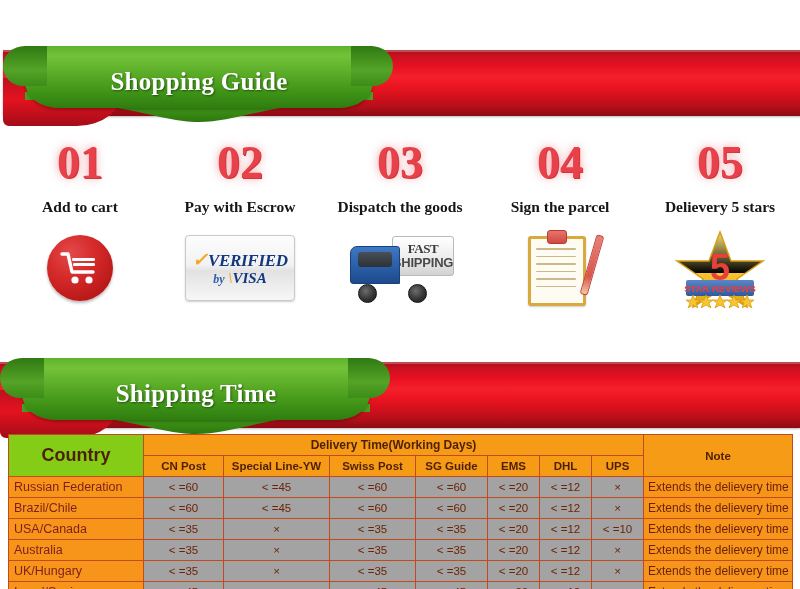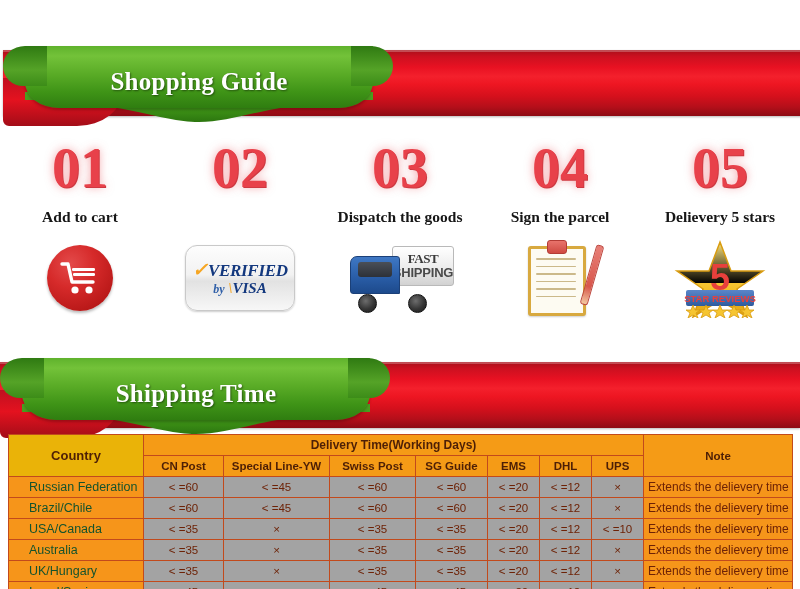--- a/index.html
+++ b/index.html
@@ -63,41 +63,41 @@
     display:flex; align-items:center; justify-content:center;
     color:#ffffff; font-family:"Liberation Serif", serif;
     font-size: 25px; font-weight: bold; letter-spacing:.3px;
     text-shadow: 1px 1px 2px rgba(0,0,0,0.45);
     z-index: 6;
   }
   .step-row { display:flex; width:800px; }
   .step { flex:1 1 0; text-align:center; }
   .step-num {
     font-family:"Liberation Serif", serif;
-    font-size: 56px; font-weight: bold; line-height: 1;
+    font-size: 46px; font-weight: bold; line-height: 1;
     color:#e8414a;
     text-shadow: 0 0 10px rgba(232,80,88,0.55), 1px 1px 0 #c9353d;
   }
   .step-label {
     margin-top: 12px;
     font-family:"Liberation Serif", serif;
     font-size: 15.5px; font-weight:bold; color:#161616; white-space:nowrap;
   }
   .step-icon { height: 96px; display:flex; align-items:center; justify-content:center; margin-top:4px;}
 
   
   .cart-badge{
     width:66px;height:66px;border-radius:50%;
     background: radial-gradient(circle at 36% 28%, #e34a4a 0%, #d62a2a 38%, #b81818 78%, #9d1111 100%);
     display:flex;align-items:center;justify-content:center;
     box-shadow: 0 2px 3px rgba(0,0,0,.28);
   }
   
   .visa{
-    width:110px;height:66px;border-radius:12px;
+    width:110px;height:66px;border-radius:4px;
     background: linear-gradient(to bottom,#fdfdfd 0%, #f2f2f2 45%, #e2e2e2 55%, #f7f7f7 100%);
     border:1px solid #c9c9c9;
     box-shadow: 0 1px 2px rgba(0,0,0,.2);
     display:flex;flex-direction:column;align-items:center;justify-content:center;
     font-family:"Liberation Serif", serif;
   }
   .visa .l1{ font-size:17px;font-weight:bold;font-style:italic;color:#13387e;letter-spacing:-.3px;line-height:1;}
   .visa .l1 .chk{ color:#f6a623; font-size:19px; }
   .visa .l2{ font-size:15px;font-weight:bold;font-style:italic;color:#13387e;line-height:1.2;}
   .visa .l2 .by{ color:#2f5fa8; font-size:12px; }
@@ -158,25 +158,25 @@
   }
   table.ship th, table.ship td{
     border:1px solid #c24a1c;
     text-align:center; vertical-align:middle;
     padding:2px 2px;
     color:#7a2408; font-weight:bold;
   }
   table.ship th{
     background:#f59b16; font-size:11.5px; height:21px; color:#4d1f06;
   }
-  table.ship th.country-h{ background:#eab308; font-size:13px; }
+  table.ship th.country-h{ background:#84cc16; font-size:18px; }
   table.ship th.group-h{ background:#f59b16; font-size:12px; }
   table.ship td.country{
-    background:#f6951a; text-align:left; padding-left:20px;
-    font-size:12.5px; color:#14532d; font-weight:normal;
+    background:#f6951a; text-align:left; padding-left:5px;
+    font-size:12.5px; color:#7f1d1d; font-weight:normal;
   }
   table.ship td.val{
     background:#a3a3a3; font-size:11.5px; color:#6d2206; font-weight:normal;
   }
   table.ship td.note{
     background:#f6951a; font-size:12px; color:#6d2206; font-weight:normal;
     text-align:left; padding-left:4px;
   }
   table.ship tr{ height:21px; }
 </style>
@@ -205,20 +205,21 @@
   </div>
 
   <div style="position:absolute;left:0;top:140px;width:800px;">
     <div class="step-row">
       <div class="step">
         <div class="step-num">01</div>
         <div class="step-label">Add to cart</div>
       </div>
       <div class="step">
         <div class="step-num">02</div>
+        <div class="step-label">Pay with Escrow</div>
       </div>
       <div class="step">
         <div class="step-num">03</div>
         <div class="step-label">Dispatch the goods</div>
       </div>
       <div class="step">
         <div class="step-num">04</div>
         <div class="step-label">Sign the parcel</div>
       </div>
       <div class="step">

